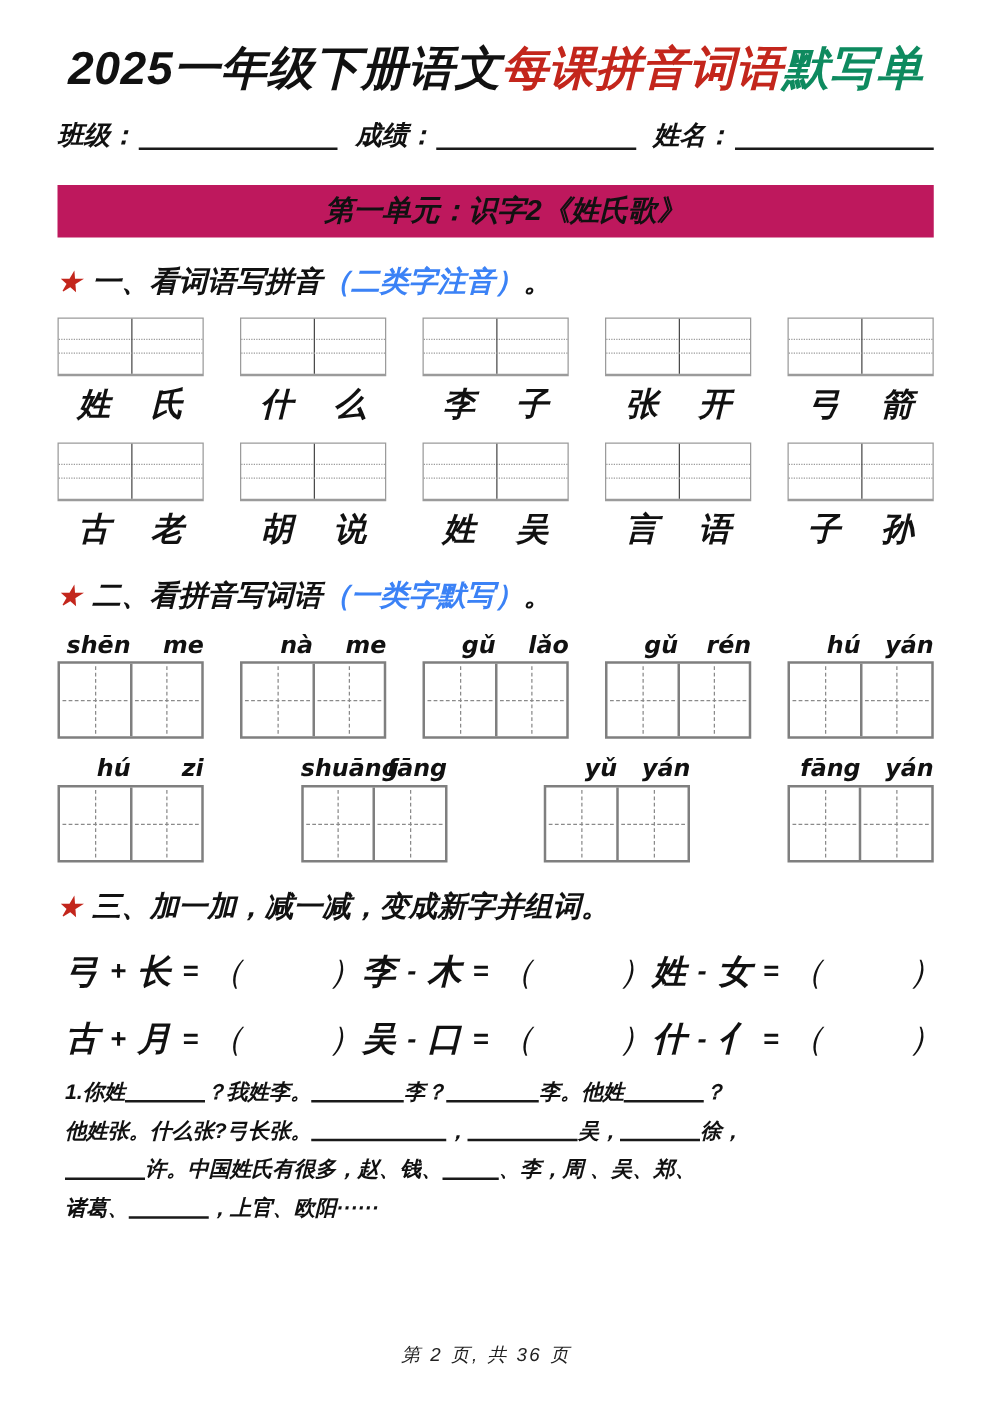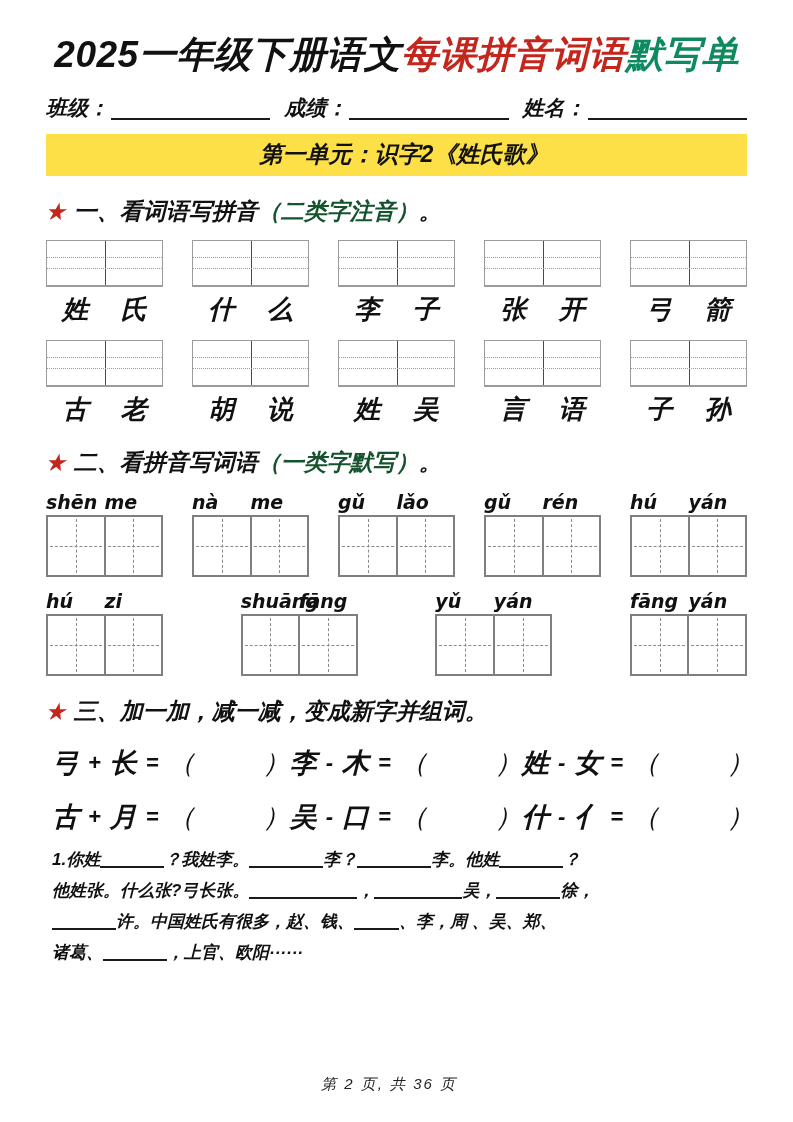--- a/index.html
+++ b/index.html
@@ -28,32 +28,32 @@
 
   
   .info-row { display:flex; margin-top:14px; font-size:21px; font-weight:600; }
   .info-field { flex:1; display:flex; align-items:flex-start; }
   .info-field + .info-field { margin-left:14px; }
   .info-label { flex-shrink:0; }
   .info-line { flex:1; border-bottom:2px solid #1a1a1a; height:26px; margin-left:2px; }
 
   
   .banner {
-    margin-top:12px;
-    background:#fde047;
+    margin-top:26px;
+    background:#be185d;
     text-align:center;
     font-size:23px;
     font-weight:700;
     padding:5px 0 6px 15px;
   }
 
   
   .sec-heading { margin-top:20px; font-size:23px; font-weight:700; }
   .star { color:#c3261c; font-size:21px; margin-right:9px; }
-  .heading-red { color:#14532d; }
+  .heading-red { color:#3b82f6; }
 
   
   .grid-row { display:flex; justify-content:space-between; margin-top:13px; }
   .pgroup { width:117px; }
 
   
   .pinyin-box {
     position:relative;
     height:47px;
     border:1.5px solid #9b9b9b;
@@ -75,21 +75,21 @@
     font-size:26px; font-weight:700;
   }
 
   
   .py-labels {
     display:flex;
     font-size:19px; font-weight:600;
     font-family:"DejaVu Sans", sans-serif;
     margin-bottom:2px;
   }
-  .py-labels span { width:50%; text-align:left; white-space:nowrap; }
+  .py-labels span { width:50%; text-align:right; white-space:nowrap; }
   .tzg-pair { display:flex; border:2px solid #7f7f7f; height:62px; }
   .tzg { flex:1; position:relative; }
   .tzg + .tzg { border-left:2px solid #7f7f7f; }
   .tzg::before {
     content:""; position:absolute; left:50%; top:2px; bottom:2px;
     border-left:1.5px dashed #8a8a8a;
   }
   .tzg::after {
     content:""; position:absolute; top:50%; left:2px; right:2px;
     border-top:1.5px dashed #8a8a8a;

